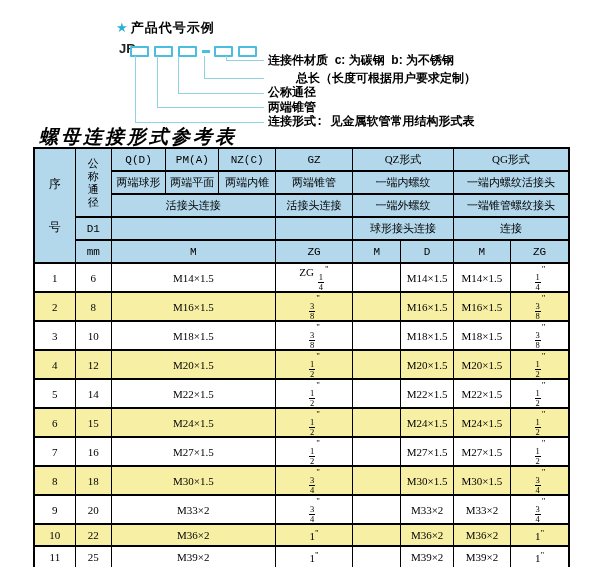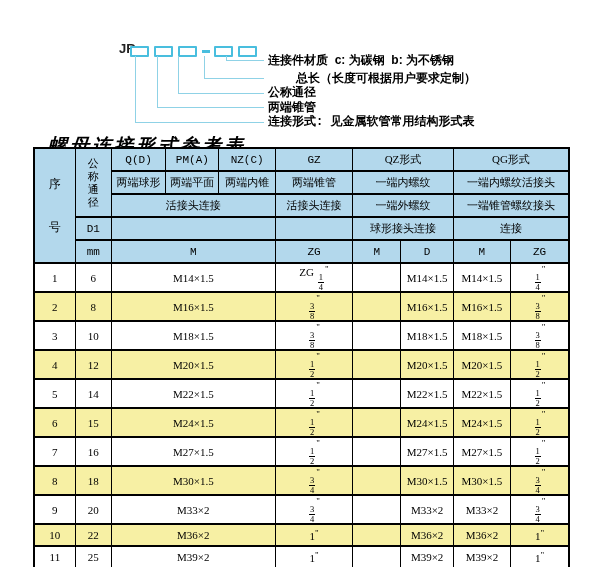--- a/index.html
+++ b/index.html
@@ -15,21 +15,21 @@
   .code-box{width:15px;height:7px;border:2px solid #49bede;border-radius:1px;background:#fff;
             margin-right:5px;}
   .code-dash{width:8px;height:3px;background:#49bede;margin:0 4px 0 0;}
   .seg{position:absolute;background:#8fd2e6;}
   .seg.v{width:1px;}
   .seg.h{height:1px;}
   .dlabel{position:absolute;left:268px;height:16px;line-height:16px;font-size:12px;
           font-weight:bold;white-space:pre;text-align:center;}
 
   
-  .table-title{position:absolute;left:36px;top:121px;margin:12px;font-size:19px;font-weight:bold;
+  .table-title{position:absolute;left:36px;top:121px;margin:3px;font-size:19px;font-weight:bold;
                font-style:italic;letter-spacing:3px;font-family:"DejaVu Serif","Liberation Serif",serif;}
 
   
   table.ref{position:absolute;left:33px;top:147px;width:537px;border-collapse:collapse;
             table-layout:fixed;font-family:"Liberation Serif",serif;}
   table.ref th,table.ref td{border-left:1px solid #000;border-right:1px solid #000;
             border-top:2px solid #000;border-bottom:2px solid #000;
             text-align:center;vertical-align:middle;padding:0 1px;overflow:hidden;}
   table.ref{border:2px solid #000;}
   table.ref th{background:#b3d8ec;font-weight:normal;font-size:11px;height:21px;}
@@ -43,20 +43,21 @@
       font-size:8.5px;vertical-align:-4px;margin:0 1px;}
   .fr .fn{border-bottom:1px solid #000;padding:0 1px;}
   .fr .fd{padding:0 1px;}
   .pr{font-size:9px;vertical-align:4px;}
 </style>
 </head>
 <body>
 
 <div class="canvas">
 
+  <div class="diagram-title"><span class="star">★</span><span>产品代号示例</span></div>
 
   <div class="jr">JR</div>
 
   <div class="code-boxes">
       <span class="code-box"></span>
       <span class="code-box"></span>
       <span class="code-box"></span>
       <span class="code-dash"></span>
       <span class="code-box"></span>
       <span class="code-box"></span>

